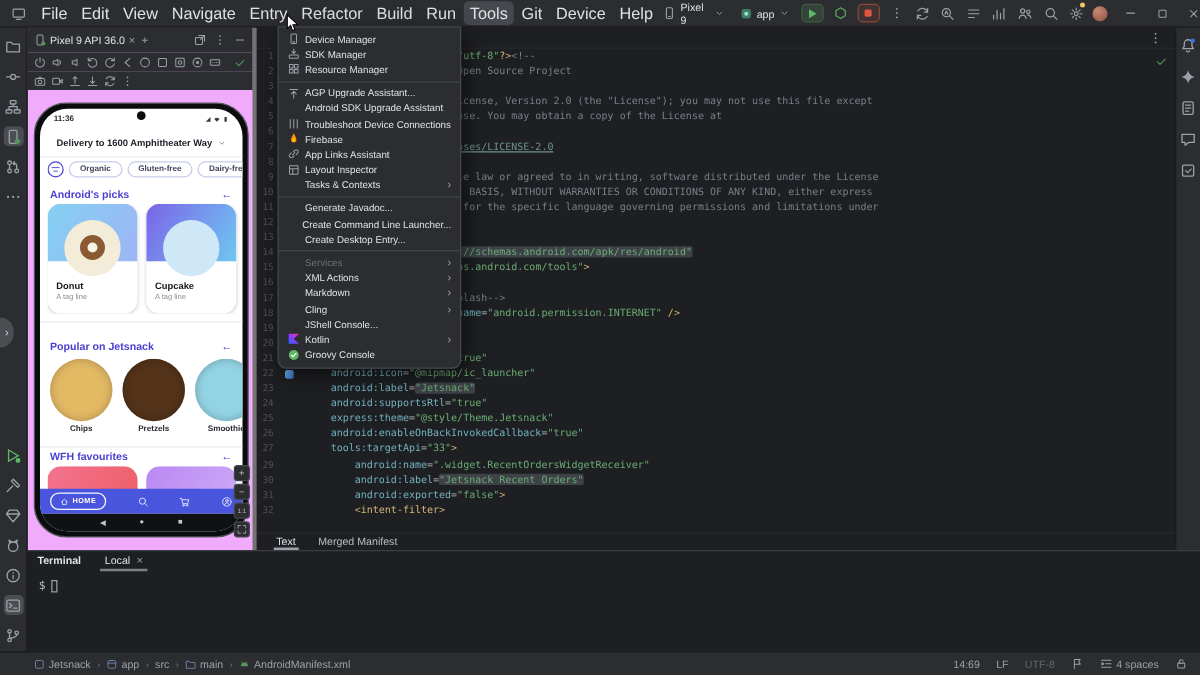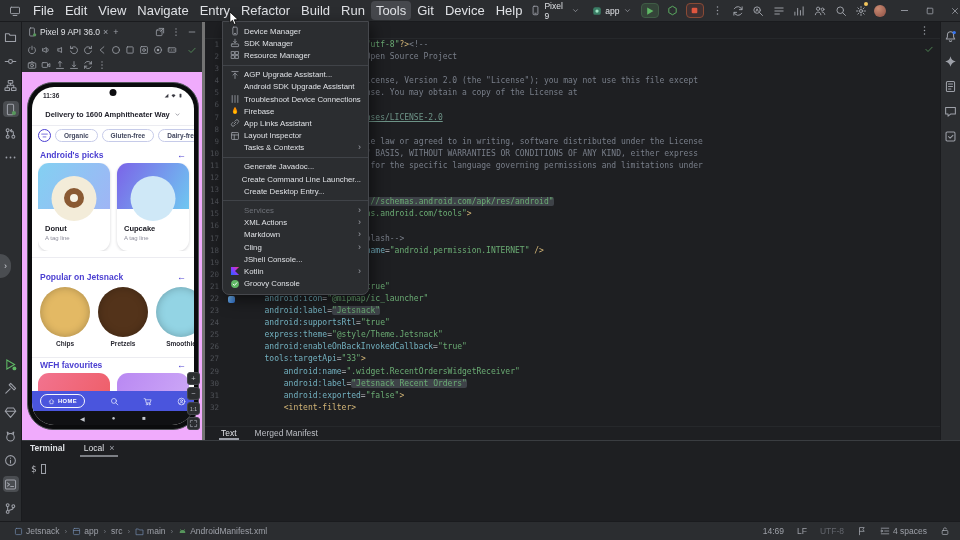--- a/index.html
+++ b/index.html
@@ -107,21 +107,21 @@
 .msep{height:1px;background:#404348;margin:3px 0}
 
 .terminal{position:absolute;left:22px;top:440px;width:938px;height:81px;background:#1e1f22;border-top:1px solid #3a3d41;z-index:4}
 .t-head{height:17px;display:flex;align-items:center;gap:15px;padding-left:8px}
 .t-title{font-size:8.5px;font-weight:bold;color:#dfe1e5;padding-bottom:3px}
 .t-tab{display:flex;align-items:center;gap:5px;font-size:8.5px;color:#dfe1e5;border-bottom:2px solid #7c7f85;padding:0 4px 2px}
 .t-x{color:#9da0a8;font-size:9px}
 .t-body{padding:6px 0 0 9px;display:flex;align-items:center;font-family:"DejaVu Sans Mono",monospace;font-size:9px;color:#bcbec4}
 .t-caret{width:5px;height:10px;border:1px solid #9da0a8;margin-left:5px}
 
-.statusbar{position:absolute;left:0;top:521px;width:960px;height:19px;background:#2b2d30;border-top:1px solid #1a1b1e;display:flex;align-items:center;padding:0 10px 0 14px;font-size:8.5px;color:#9da0a8;z-index:30}
+.statusbar{position:absolute;left:0;top:521px;width:960px;height:19px;background:#2b2d30;border-top:1px solid #1a1b1e;display:flex;align-items:center;padding:0 10px 0 27px;font-size:8.5px;color:#9da0a8;z-index:30}
 .crumbs{display:flex;align-items:center;gap:5px}
 .crumb{display:flex;align-items:center;gap:3px}
 .crumb .icon{width:9px;height:9px;color:#6f87a8}
 .crumb-sep{color:#6f737a;font-size:8px}
 .sright{margin-left:auto;display:flex;align-items:center;gap:13px}
 .sseg{display:flex;align-items:center;gap:3px}
 .sseg .icon{width:10px;height:10px}
 .sseg.dim{color:#63666d}
 .cursor{position:absolute;left:229px;top:11px;width:10px;height:15px;z-index:60}
 </style>

